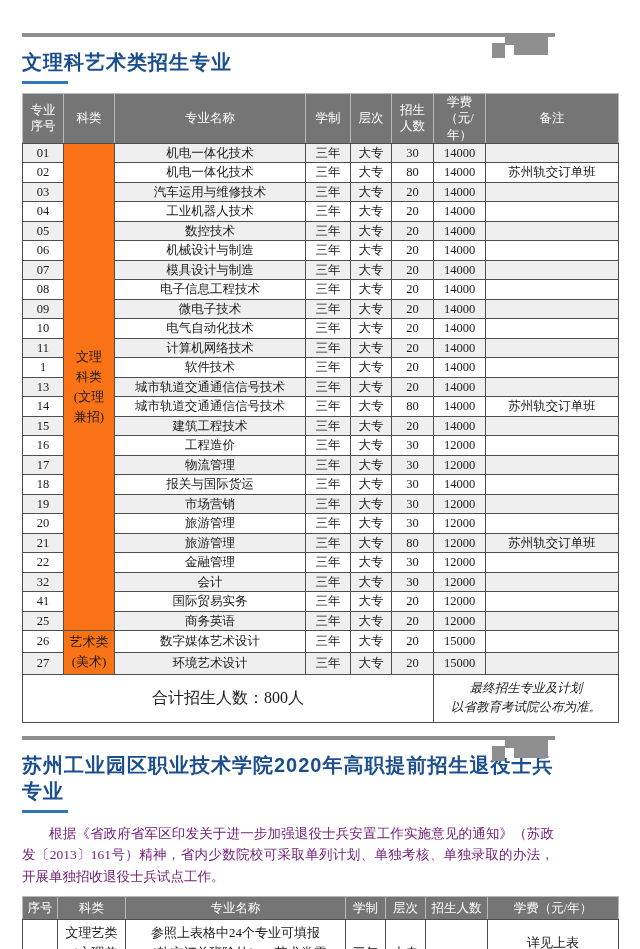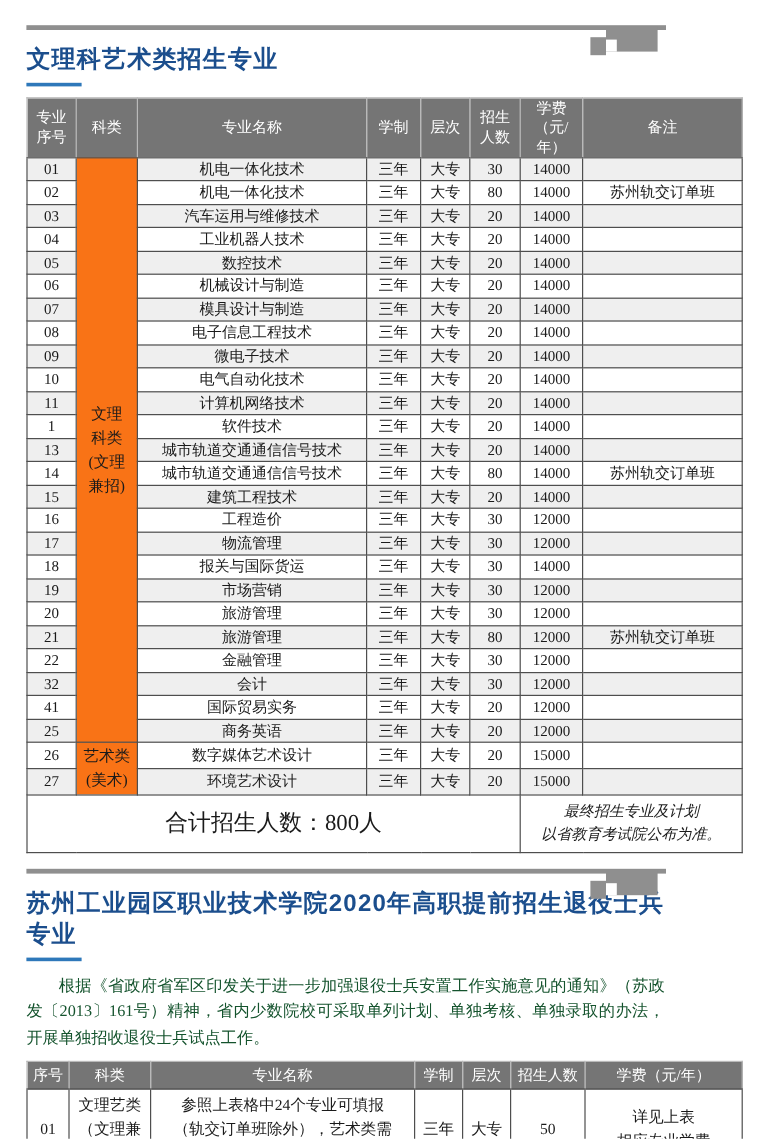--- a/index.html
+++ b/index.html
@@ -2,21 +2,21 @@
 <html><head>
 <meta charset="utf-8">
 <style>
   * { margin: 0; padding: 0; box-sizing: border-box; }
   html, body { background: #ffffff; }
   body {
     width: 640px; height: 949px; overflow: hidden;
     font-family: "Liberation Serif", serif;
     color: #1a1a1a;
   }
-  .page { width: 576px; height: 949px; padding: 21px 22px 0 22px; position: relative; }
+  .page { width: 576px; height: 949px; padding: 33px 22px 0 22px; position: relative; }
 
   
   .sec-head { position: relative; height: 14px; }
   .sec-bar { position: absolute; top: 0; left: 0; width: 533px; height: 4px; background: #8f8f8f; }
   .deco-big { position: absolute; top: 1px; right: 6px; width: 43px; height: 21px; background: #8f8f8f; }
   .deco-small { position: absolute; top: 10px; right: 49px; width: 13px; height: 15px; background: #8f8f8f; }
   .deco-notch { position: absolute; top: 12px; right: 40px; width: 9px; height: 10px; background: #ffffff; }
 
   h1.sec-title {
     font-family: "Liberation Sans", sans-serif;
@@ -32,26 +32,26 @@
   th {
     background: #757575; color: #ffffff; font-weight: normal;
     font-size: 12.5px; line-height: 1.3; white-space: pre-line;
     border-color: #b9b9b9; border-bottom-color: #4e4e4e;
   }
   thead tr { height: 40px; }
 
   #t1 tbody td { height: 19.5px; font-size: 12.5px; line-height: 1.15; padding: 1px 2px; }
   #t1 tbody tr.alt { background: #efefef; }
   #t1 td.c-cat { background: #f97316; white-space: pre-line; font-size: 13px; line-height: 1.55; }
-  #t1 tfoot td { height: 48px; font-size: 19px; }
+  #t1 tfoot td { height: 48px; font-size: 16px; }
   #t1 tfoot .total-note { white-space: pre-line; font-size: 12.5px; line-height: 1.5; font-style: italic; }
 
   .body-par {
     margin-top: 10px; font-size: 13.5px; line-height: 1.62;
-    text-align: justify; text-indent: 2em; color: #14532d;
+    text-align: justify; text-indent: 2em; color: #701a75;
   }
 
   #t2 { margin-top: 8px; }
   #t2 thead tr { height: 23px; }
   #t2 tbody tr { height: 62px; }
   #t2 tbody td { font-size: 13px; line-height: 1.55; white-space: pre-line; padding: 3px 4px; }
   #t2 td.c2-major { padding: 3px 14px; }
 
   .tbl-wrap1 { margin-top: 9px; }
 

